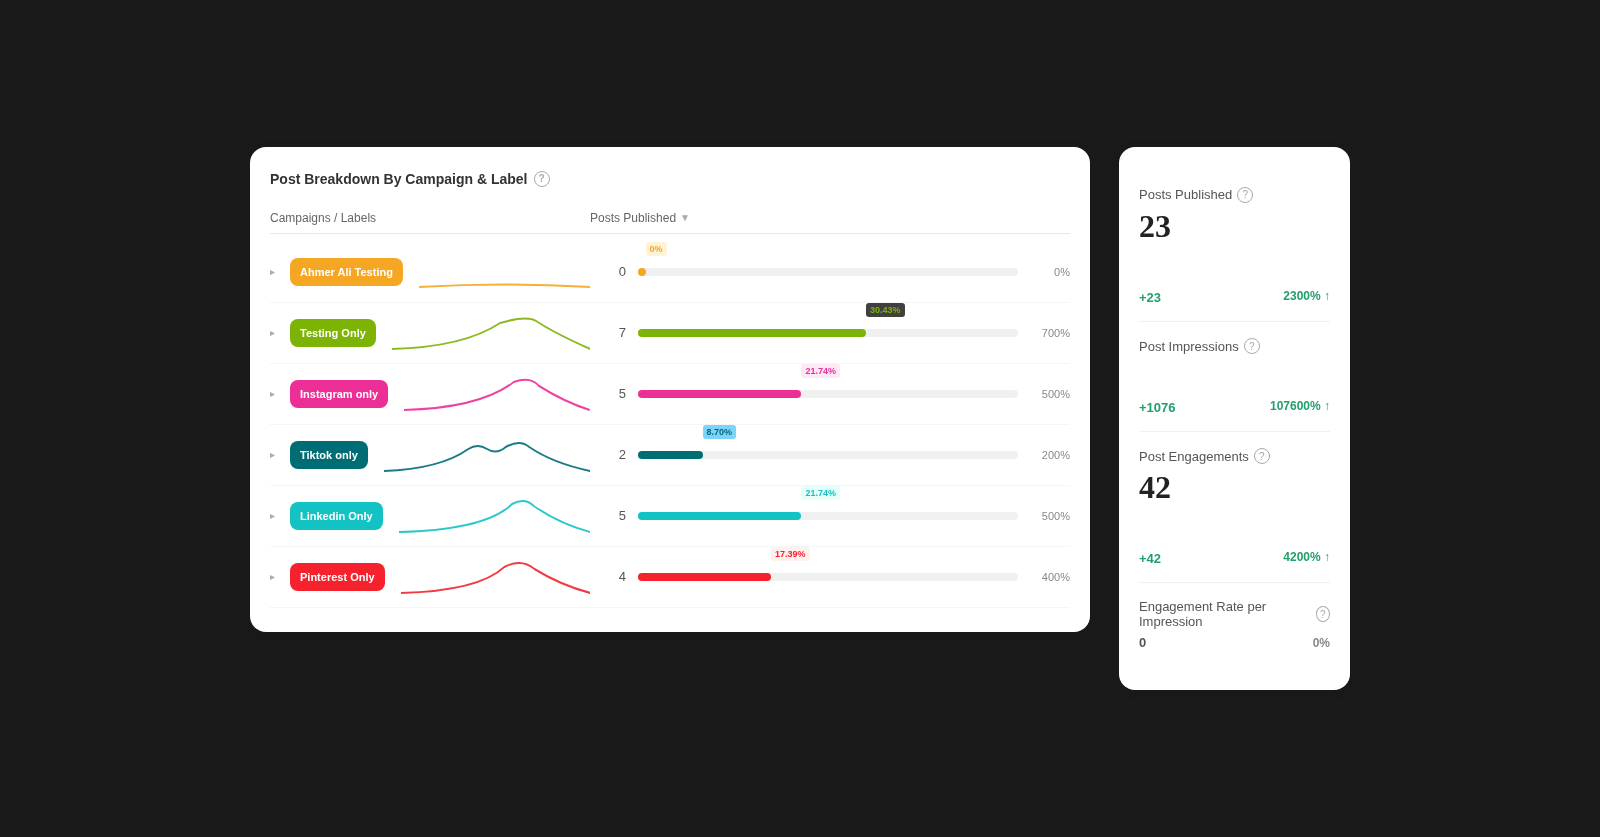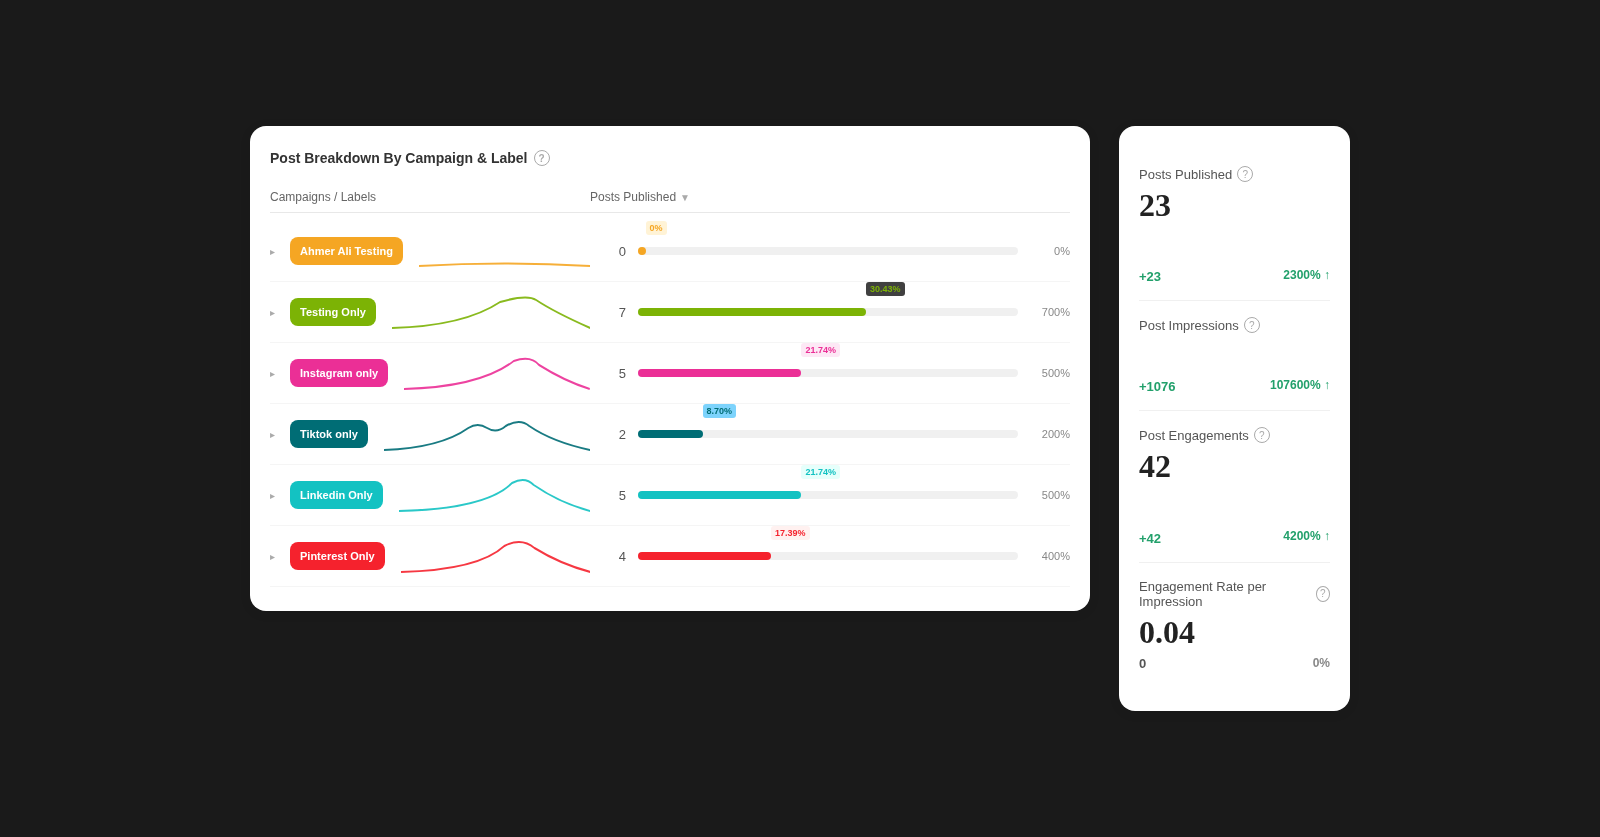--- a/index.html
+++ b/index.html
@@ -380,21 +380,20 @@
     <div class="metric-footer">
       <span class="metric-delta positive">+42</span>
       <span class="metric-pct positive">4200% ↑</span>
     </div>
   </div>
         <div class="metric-block">
     <div class="metric-title">
       <span>Engagement Rate per Impression</span>
       <span class="help-icon">?</span>
     </div>
-    <div class="metric-value">0.04</div>
     <div class="metric-footer">
       <span class="metric-delta neutral">0</span>
       <span class="metric-pct neutral">0%</span>
     </div>
   </div>
       </div>
   </div>
 </div>
 
 </body></html>

